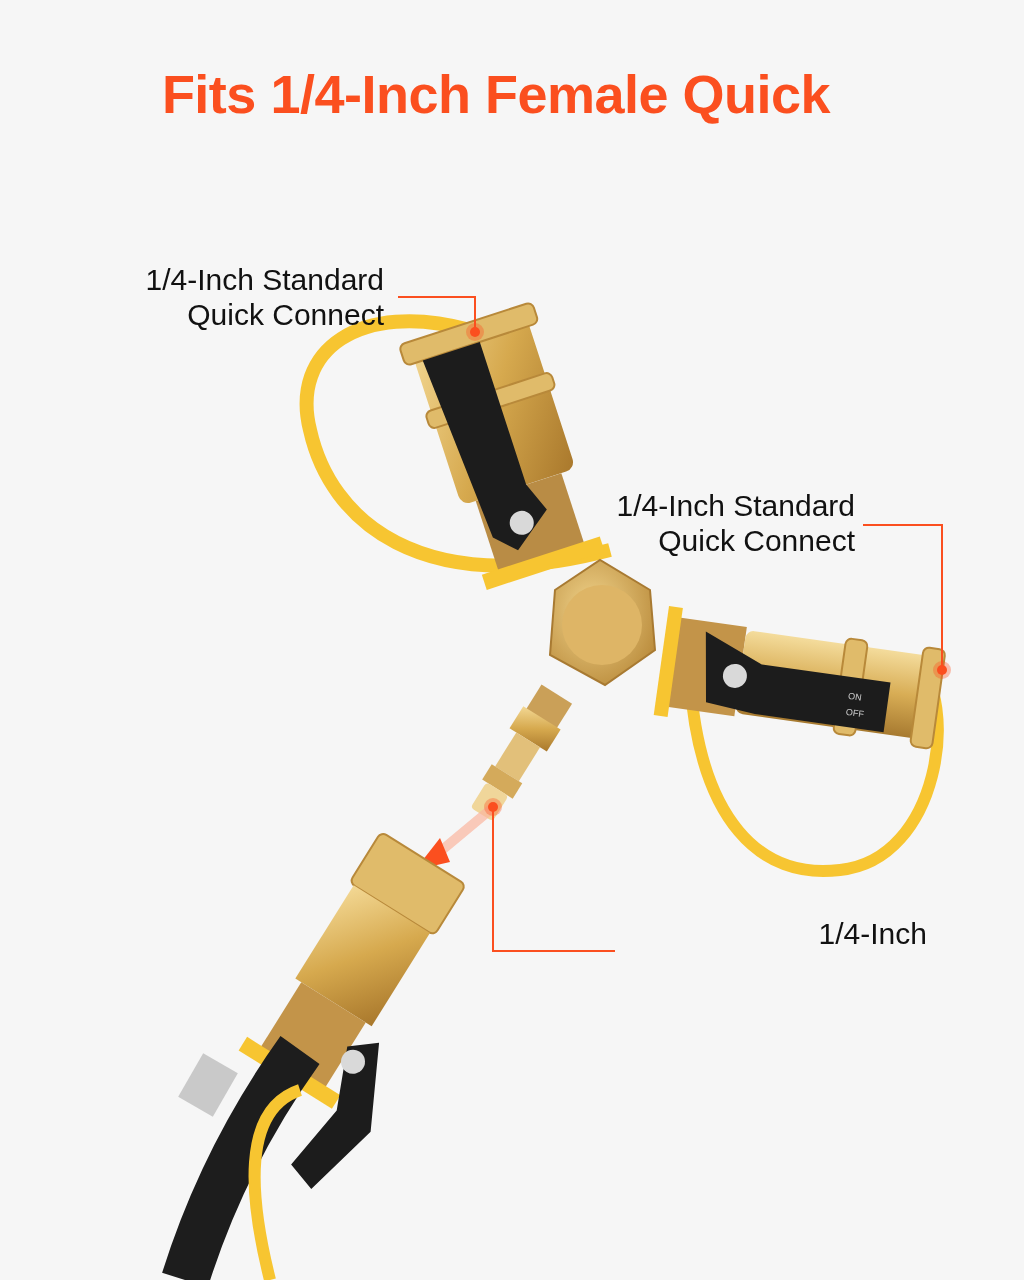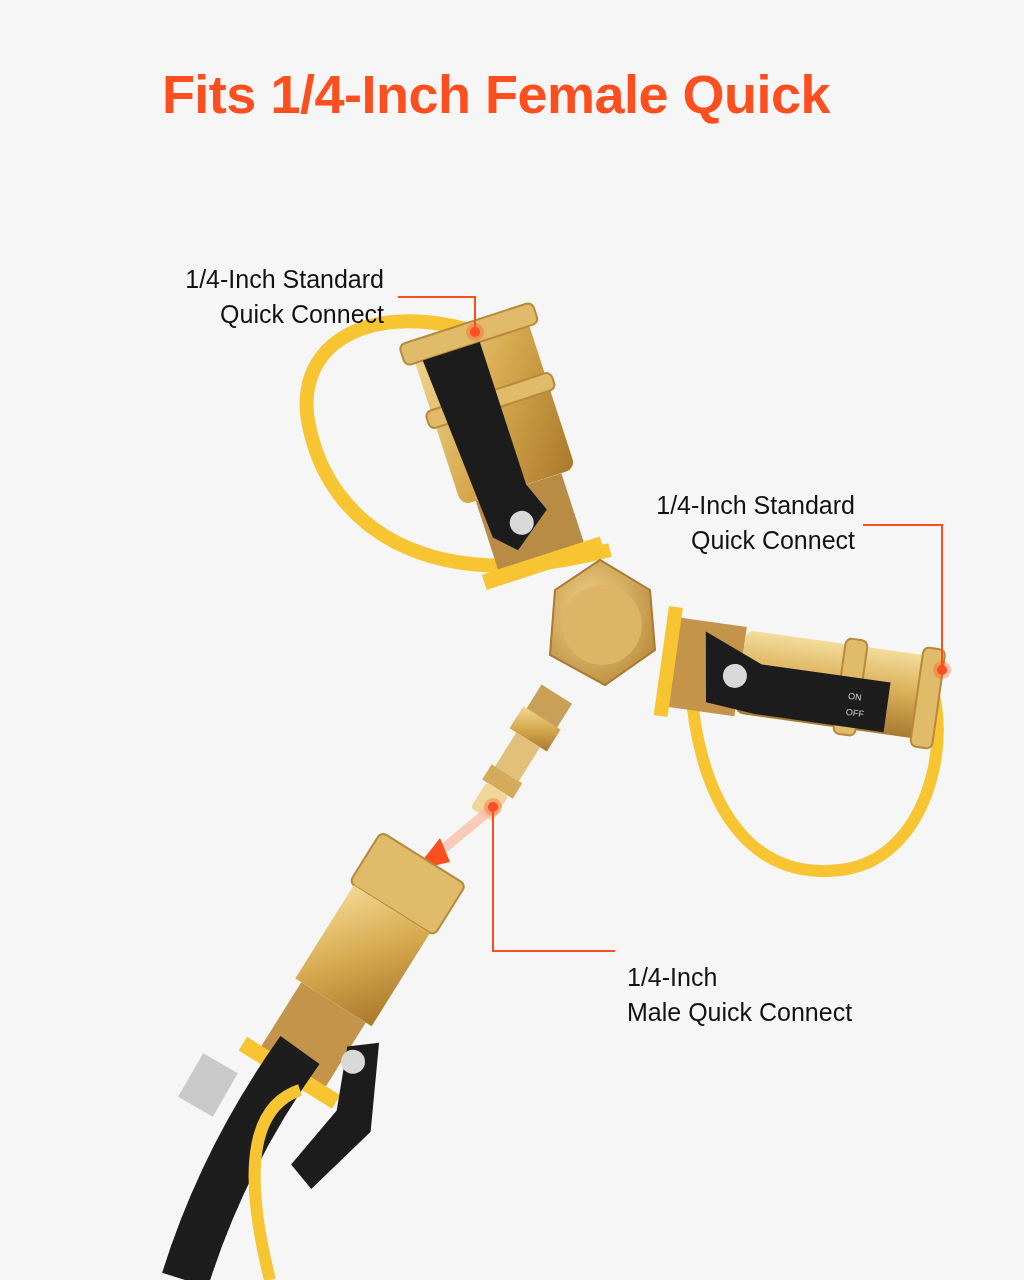--- a/index.html
+++ b/index.html
@@ -1,21 +1,21 @@
 <!DOCTYPE html>
 <html><head>
 <meta charset="utf-8">
 <style>
   html, body { margin:0; padding:0; }
   body { width:1024px; height:1280px; background:#f6f6f6; position:relative; overflow:hidden; font-family:"Liberation Sans", sans-serif; }
   .headline { position:absolute; left:0; top:62px; width:992px; text-align:center; color:#fb4f1f; font-weight:bold; font-size:54px; line-height:64px; letter-spacing:-0.5px; }
   .headline div { display:block; }
-  .callout { position:absolute; color:#111; font-size:25px; line-height:35px; }
+  .callout { position:absolute; color:#111; font-size:30px; line-height:35px; }
   .callout.right { text-align:right; }
-  .callout.left { text-align:left;margin-top:44px; }
+  .callout.left { text-align:right; }
   svg.art { position:absolute; left:0; top:0; }
 </style>
 </head>
 <body>
 
 <div class="headline">
   <div>Fits 1/4-Inch Female Quick</div>
 </div>
 
 <svg class="art" width="1024" height="1280" viewBox="0 0 1024 1280">
@@ -114,14 +114,13 @@
   <div>Quick Connect</div>
 </div>
 
 <div class="callout right" style="left:590px; top:488px; width:265px;">
   <div>1/4-Inch Standard</div>
   <div>Quick Connect</div>
 </div>
 
 <div class="callout left" style="left:627px; top:916px; width:300px;">
   <div>1/4-Inch</div>
-  <div>Male Quick Connect</div>
 </div>
 
 </body></html>

